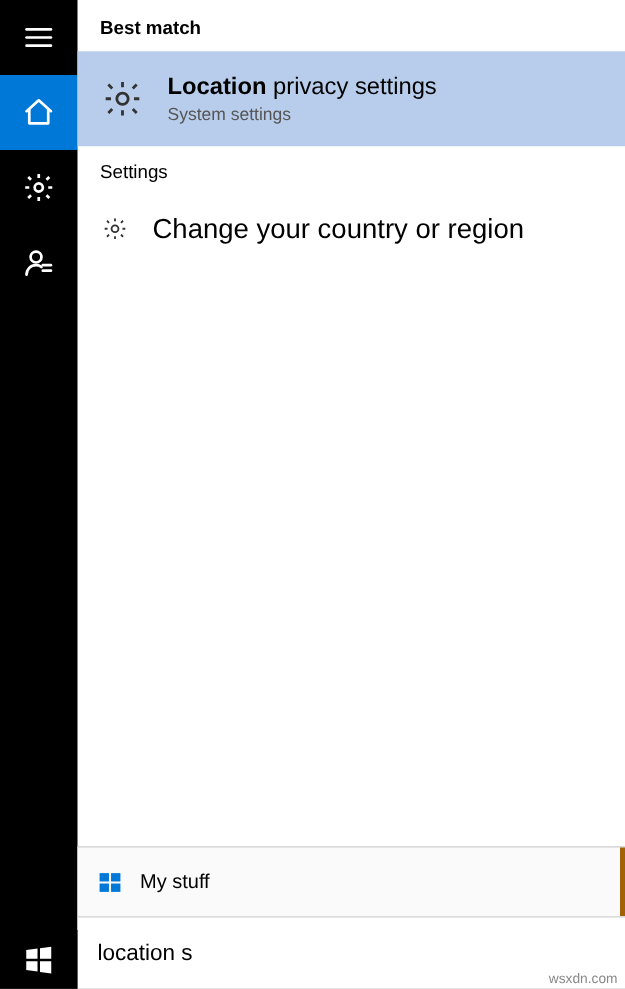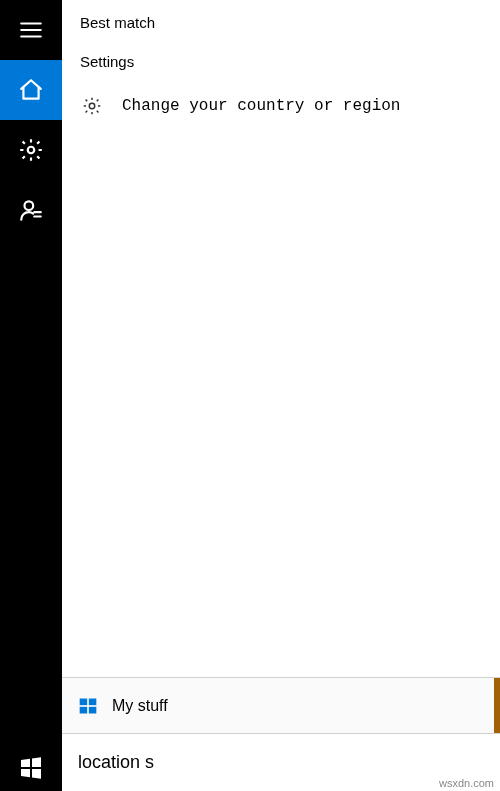--- a/index.html
+++ b/index.html
@@ -13,39 +13,39 @@
   .sidebar .sb-btn.home { background: #0078d7; }
   .sidebar .sb-btn.home svg { stroke: #fff; }
   .sidebar .spacer { flex: 1; }
 
   
   .startbar { position: absolute; left: 0; bottom: 0; width: 62px; height: 47px; background: #000; display:flex; align-items:center; justify-content:center; }
   .startbar svg { width: 24px; height: 24px; fill: #fff; }
 
   
   .main { flex: 1; background: #fff; display: flex; flex-direction: column; min-width: 0; }
-  .section-header { padding: 14px 18px 10px 18px; font-size: 15px; font-weight: 400; color: #000; }
+  .section-header { padding: 14px 18px 10px 18px; font-size: 15px; font-weight: 700; color: #000; }
   .result-row { display: flex; align-items: center; padding: 18px 18px; gap: 18px; cursor: pointer; }
   .result-row.best { background: #b7cdeb; }
   .result-row .ricon { width: 36px; height: 36px; display:flex; align-items:center; justify-content:center; flex-shrink:0; }
   .result-row .ricon svg { width: 34px; height: 34px; stroke: #333; fill: none; }
   .result-row.small .ricon { width: 24px; height: 24px; }
   .result-row.small .ricon svg { width: 22px; height: 22px; }
   .result-text { display: flex; flex-direction: column; }
   .result-title { font-size: 19px; color: #000; }
   .result-title .bold { font-weight: 600; }
   .result-sub { font-size: 14px; color: #555; margin-top: 2px; }
   .sub-section { padding: 12px 18px 6px 18px; font-size: 15px; font-weight: 400; color: #000; }
 
   .blank { flex: 1; }
 
   
   .filters { display: flex; height: 56px; border-top: 1px solid #d0d0d0; background: #fafafa; }
   .filter { flex: 1; display: flex; align-items: center; justify-content: flex-start; padding-left: 20px; gap: 14px; cursor: pointer; font-size: 16px; color: #000; }
-  .filter.mystuff { border-right: 6px solid #a16207; padding-left: 16px; }
+  .filter.mystuff { border-right: 4px solid #a16207; padding-left: 16px; }
   .filter svg { width: 20px; height: 20px; }
   .filter .winlogo rect { fill: #0078d7; }
 
   
   .searchrow { height: 58px; border-top: 1px solid #d0d0d0; display:flex; align-items:center; padding: 0 16px; background:#fff; }
   .searchrow input { border: none; outline: none; font-size: 18px; width: 100%; font-family: inherit; color:#000; background:transparent; }
   @keyframes blink { 50% { opacity: 0; } }
 
   .watermark { position:absolute; right:6px; bottom:2px; font-size:11px; color:#888; font-family: Arial, sans-serif; margin-left: 12px; }
 </style>
@@ -82,32 +82,44 @@
           <path d="M15 18h6"></path>
         </svg>
     </div>
     <div class="spacer"></div>
   </div>
 
   <div class="main">
 
     <div class="section-header">Best match</div>
 
+    <div class="result-row best">
+      <div class="ricon">
+        <svg viewBox="0 0 24 24" stroke-width="1.6">
+            <circle cx="12" cy="12" r="3.2"></circle>
+            <path d="M12 2.5v3M12 18.5v3M4 4l2.2 2.2M17.8 17.8 20 20M2.5 12h3M18.5 12h3M4 20l2.2-2.2M17.8 6.2 20 4"></path>
+          </svg>
+      </div>
+      <div class="result-text">
+        <div class="result-title"><span class="bold">Location</span><span> privacy settings</span></div>
+        <div class="result-sub">System settings</div>
+      </div>
+    </div>
 
     <div class="sub-section">Settings</div>
 
     <div class="result-row small">
       <div class="ricon">
         <svg viewBox="0 0 24 24" stroke-width="1.6">
             <circle cx="12" cy="12" r="3"></circle>
             <path d="M12 3v2.5M12 18.5V21M3 12h2.5M18.5 12H21M5 5l1.8 1.8M17.2 17.2 19 19M5 19l1.8-1.8M17.2 6.8 19 5"></path>
           </svg>
       </div>
       <div class="result-text">
-        <div class="result-title" style="font-size:16px;font-family:Liberation Mono, monospace;">Change your country or region</div>
+        <div class="result-title" style="font-size:22px;">Change your country or region</div>
       </div>
     </div>
 
     <div class="blank"></div>
 
     <div class="filters">
       <div class="filter mystuff">
         <svg class="winlogo" viewBox="0 0 24 24">
             <rect x="2" y="3" width="9" height="8"></rect>
             <rect x="13" y="3" width="9" height="8"></rect>

